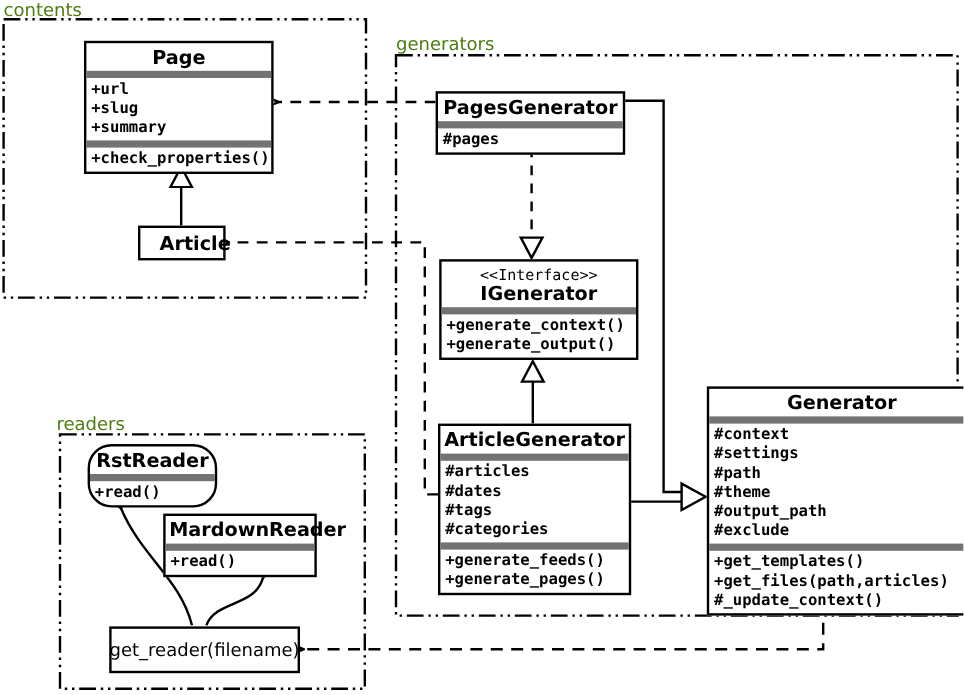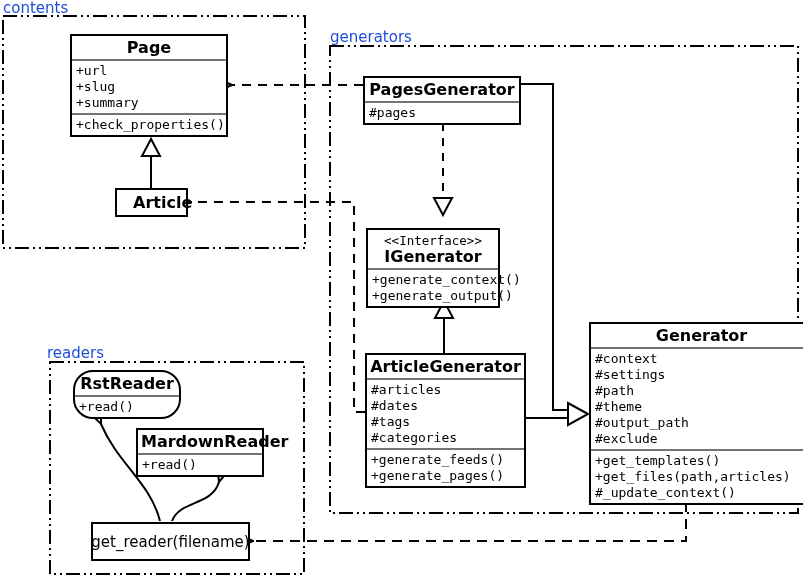--- a/index.html
+++ b/index.html
@@ -2,35 +2,35 @@
 <html><head>
 <meta charset="utf-8">
 <style>
   html,body{margin:0;padding:0;background:#fff;}
   .canvas{
     position:relative;width:803px;height:579px;background:#ffffff;
     font-family:"DejaVu Sans",sans-serif;color:#000;overflow:hidden;
   }
   .layer{position:absolute;left:0;top:0;}
   .pkg-label{
-    position:absolute;font-size:15px;line-height:15px;color:#1d4ed8;
+    position:absolute;font-size:15px;line-height:15px;color:#4d7c0f;
   }
   .uml-class{
     position:absolute;background:#fff;border:2px solid #000;box-sizing:border-box;
   }
   .uml-title{
     font-weight:bold;font-size:16px;line-height:17px;text-align:center;
     padding:3px 3px;white-space:nowrap;
   }
   .title-only .uml-title{padding:4px 16px;}
   .stereo{
     display:block;font-family:"DejaVu Sans Mono",monospace;font-weight:normal;
     font-size:12.5px;line-height:15px;
   }
-  .cmp{border-top:2px solid #737373;padding:2px 2px 2px 4px;}
+  .cmp{border-top:6px solid #737373;padding:2px 2px 2px 4px;font-weight:bold;}
   .mem{
     font-family:"DejaVu Sans Mono",monospace;font-size:13px;line-height:16px;
     white-space:pre;
   }
   .plainbox{
     display:flex;align-items:center;justify-content:center;
     font-size:15px;white-space:nowrap;
   }
 </style>
 </head>
@@ -93,21 +93,21 @@
     <div class="uml-title">Article</div>
   </div>
 
   <div class="uml-class" style="left:363px;top:60px;width:158px;margin-top:16px;">
     <div class="uml-title">PagesGenerator</div>
     <div class="cmp">
       <div class="mem">#pages</div>
     </div>
   </div>
 
-  <div class="uml-class" style="left:366px;top:216px;width:134px;margin-top:12px;">
+  <div class="uml-class" style="left:366px;top:216px;width:166px;">
     <div class="uml-title">
       <span class="stereo">&lt;&lt;Interface&gt;&gt;</span>
       <span>IGenerator</span>
     </div>
     <div class="cmp">
       <div class="mem">+generate_context()</div>
       <div class="mem">+generate_output()</div>
     </div>
   </div>
 

